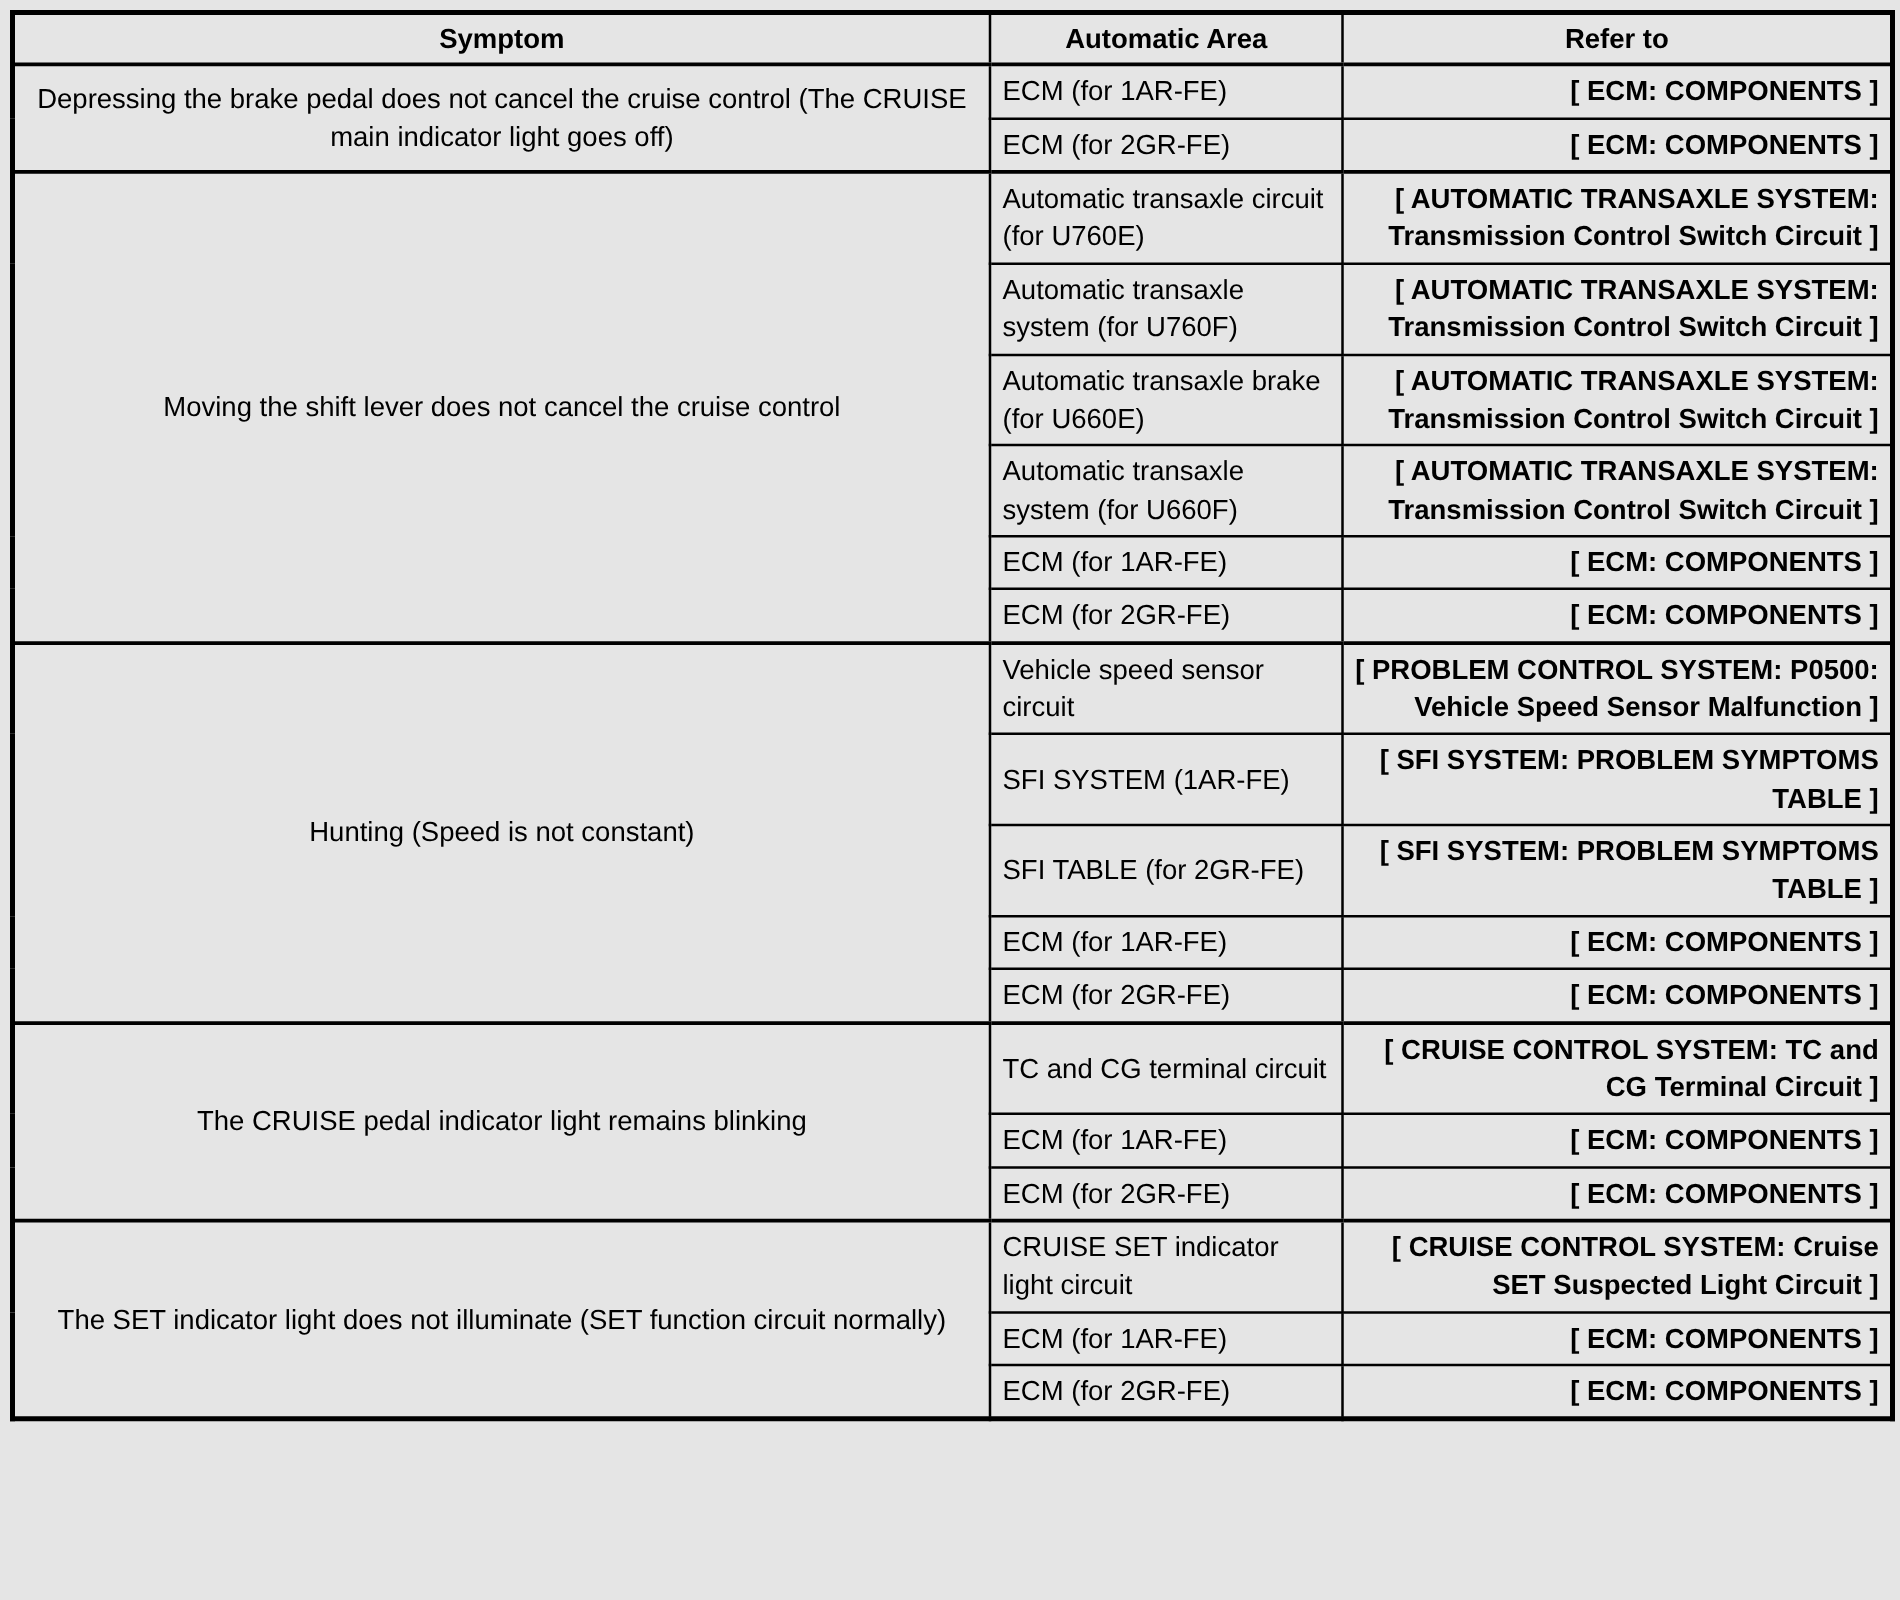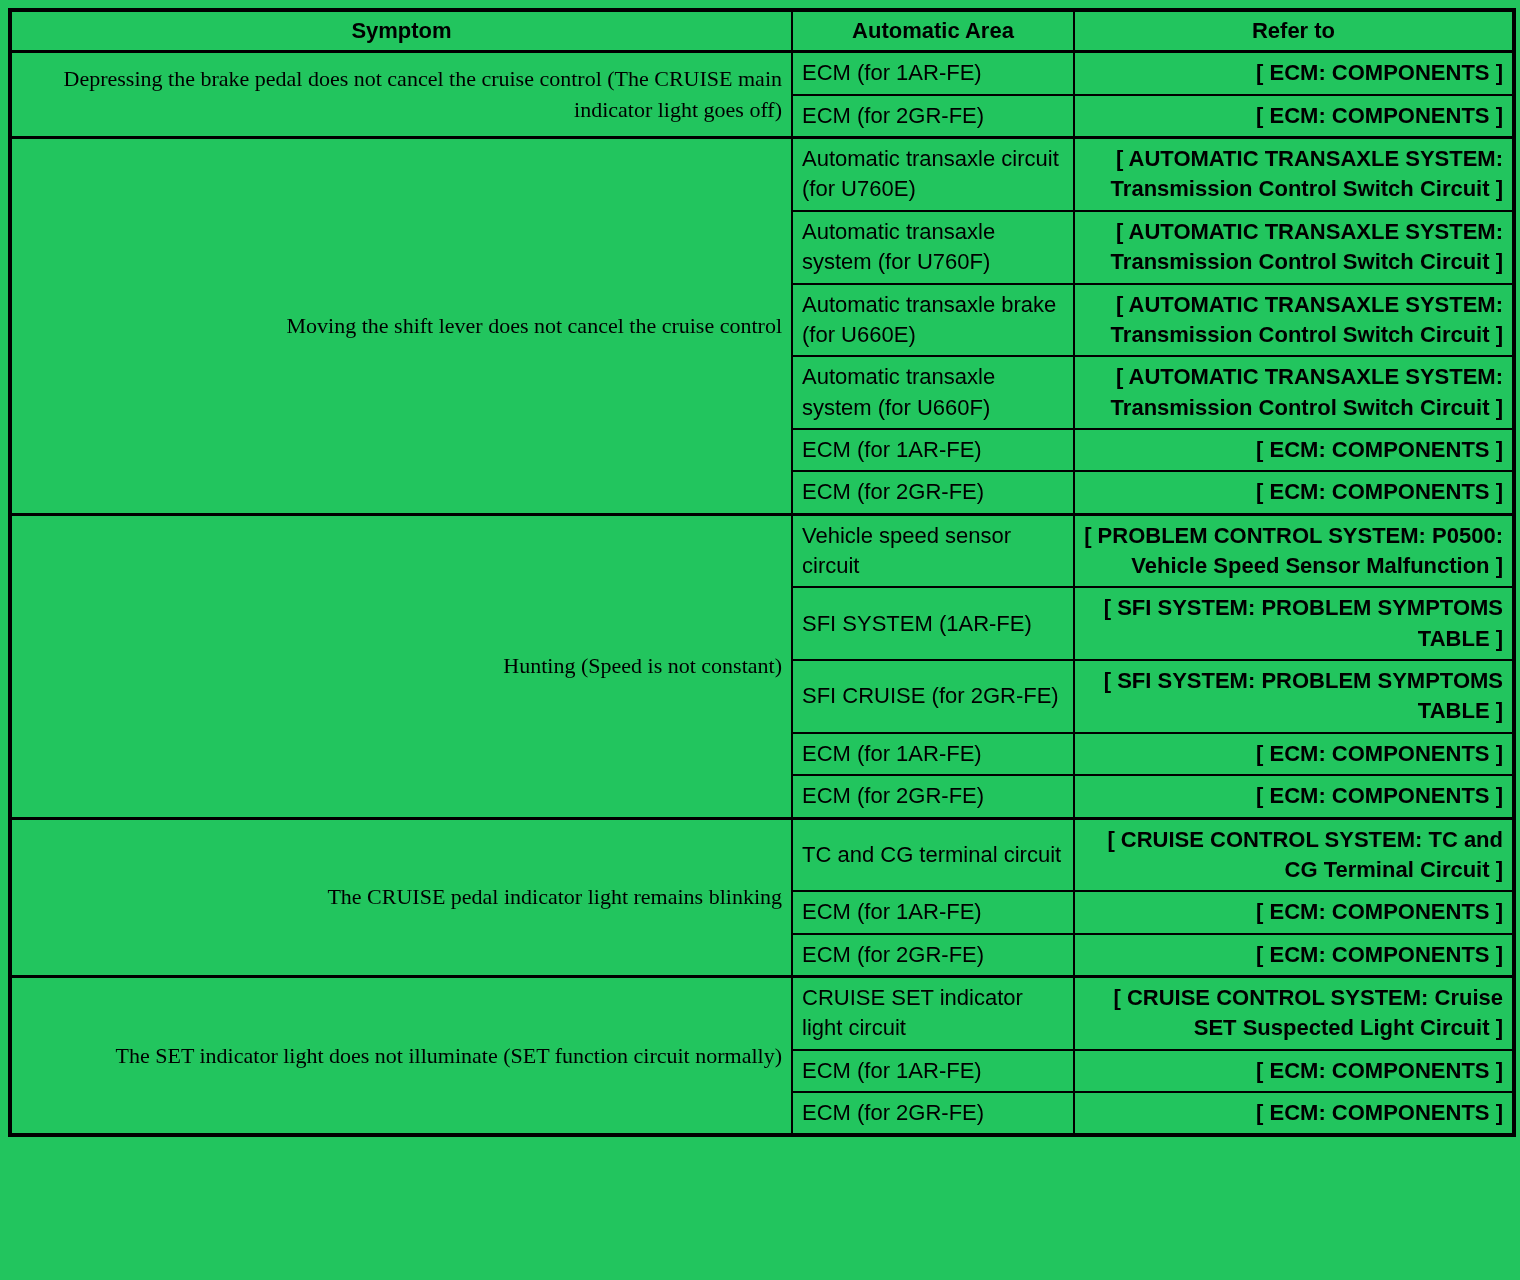--- a/index.html
+++ b/index.html
@@ -5,21 +5,21 @@
   html, body {
     margin: 0;
     padding: 0;
     background: #ffffff;
     font-family: "Liberation Sans", sans-serif;
     color: #000000;
   }
   .page {
     width: 1520px;
     height: 1280px;
-    background: #22c55e;
+    background: #e5e5e5;
     box-sizing: border-box;
     padding: 8px;
   }
   table.symptoms {
     border-collapse: collapse;
     width: 1504px;
     table-layout: fixed;
     border: 4px solid #000000;
   }
   table.symptoms th,
@@ -33,23 +33,22 @@
     word-wrap: break-word;
   }
   table.symptoms thead th {
     font-weight: bold;
     text-align: center;
     border-bottom: 3px solid #000000;
     padding-top: 4px;
     padding-bottom: 4px;
   }
   td.symptom-cell {
-    text-align: right;
+    text-align: center;
     font-weight: normal;
-    font-family: Liberation Serif, serif;
   }
   td.suspected-cell {
     font-weight: normal;
   }
   td.refer-cell {
     font-weight: bold;
     text-align: right;
   }
   tr.section-start td {
     border-top: 3px solid #000000;
@@ -110,21 +109,21 @@
         <tr class="section-start">
           <td class="symptom-cell" rowspan="5">Hunting (Speed is not constant)</td>
           <td class="suspected-cell">Vehicle speed sensor circuit</td>
           <td class="refer-cell"><span>[ PROBLEM CONTROL SYSTEM: P0500: Vehicle Speed Sensor Malfunction ]</span></td>
         </tr>
         <tr>
           <td class="suspected-cell">SFI SYSTEM (1AR-FE)</td>
           <td class="refer-cell"><span>[ SFI SYSTEM: PROBLEM SYMPTOMS TABLE ]</span></td>
         </tr>
         <tr>
-          <td class="suspected-cell">SFI CRUISE (for 2GR-FE)</td>
+          <td class="suspected-cell">SFI TABLE (for 2GR-FE)</td>
           <td class="refer-cell"><span>[ SFI SYSTEM: PROBLEM SYMPTOMS TABLE ]</span></td>
         </tr>
         <tr>
           <td class="suspected-cell">ECM (for 1AR-FE)</td>
           <td class="refer-cell"><span>[ ECM: COMPONENTS ]</span></td>
         </tr>
         <tr>
           <td class="suspected-cell">ECM (for 2GR-FE)</td>
           <td class="refer-cell"><span>[ ECM: COMPONENTS ]</span></td>
         </tr>

